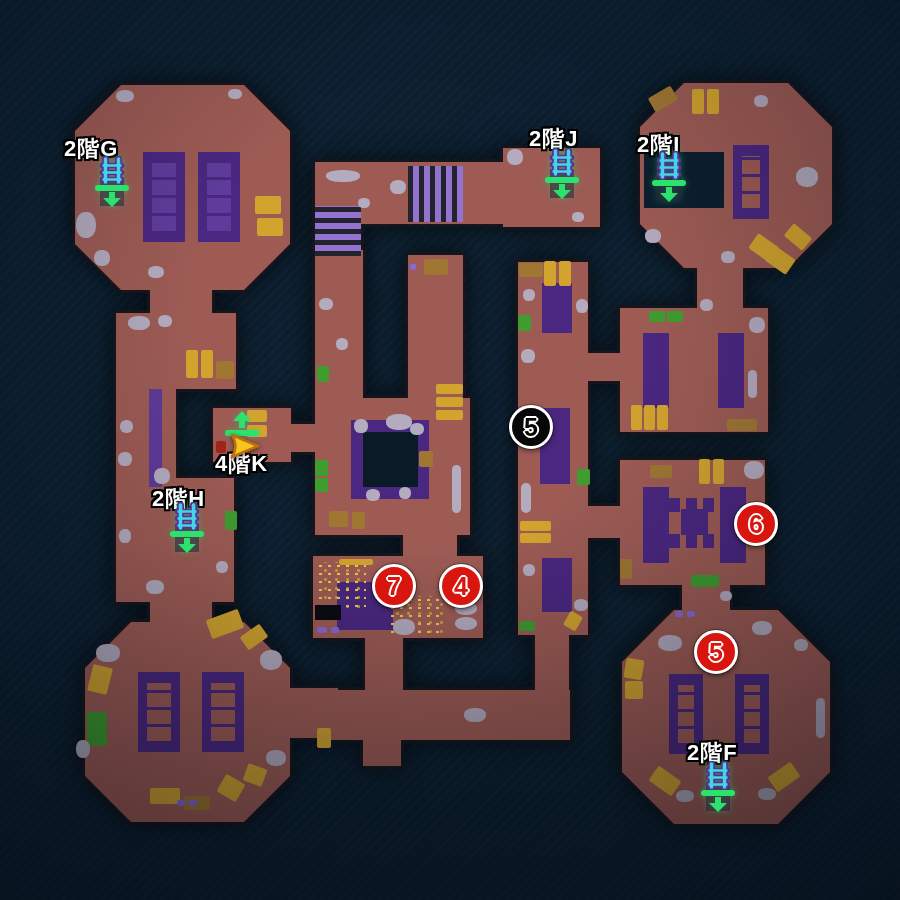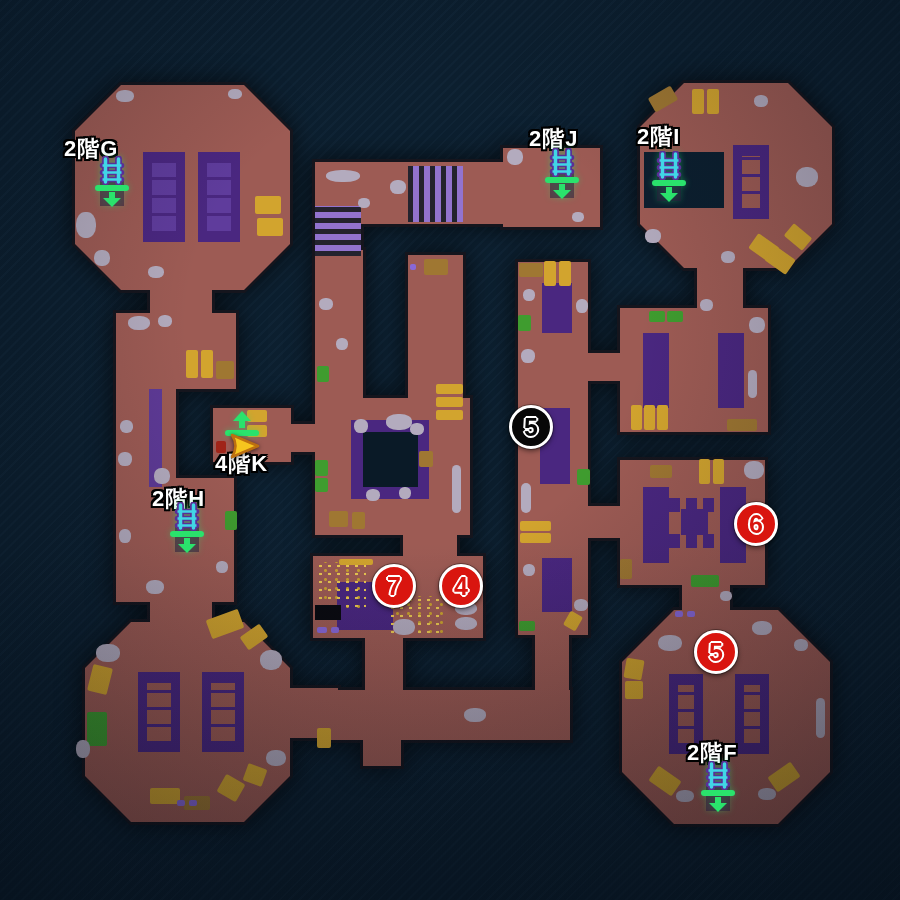--- a/index.html
+++ b/index.html
@@ -282,21 +282,21 @@
       <div class="gray" style="left: 758px; top: 788px; width: 18px; height: 12px;"></div>
       <div class="graypill" style="left: 816px; top: 698px; width: 9px; height: 40px;"></div>
     </div>
 
   <div class="vignette"></div>
 
   <div class="ui">
 
     <span class="map-label" style="left:64px;top:134px">2階G</span>
     <span class="map-label" style="left:529px;top:124px">2階J</span>
-    <span class="map-label" style="left:637px;top:122px">2階I</span>
+    <span class="map-label" style="left:637px;top:130px">2階I</span>
     <span class="map-label" style="left:215px;top:449px">4階K</span>
     <span class="map-label" style="left:152px;top:484px">2階H</span>
     <span class="map-label" style="left:687px;top:738px">2階F</span>
 
     <svg class="icon" style="left:94px;top:156px" width="36" height="52" viewBox="0 0 36 52">
       <rect x="6" y="24" width="24" height="26" fill="#2c1c3c" opacity="0.55"></rect>
       <path d="M11.5 3 V26 M24.5 3 V26" stroke="#5a2f96" stroke-width="7" stroke-linecap="round"></path>
       <path d="M8.5 9.5 H27.5 M8.5 16.5 H27.5 M8.5 23.5 H27.5" stroke="#5a2f96" stroke-width="5.5" stroke-linecap="round"></path>
       <path d="M11.5 3 V26 M24.5 3 V26" stroke="#41d6e6" stroke-width="3.5" stroke-linecap="round"></path>
       <path d="M8.5 9.5 H27.5 M8.5 16.5 H27.5 M8.5 23.5 H27.5" stroke="#41d6e6" stroke-width="2.6"></path>

